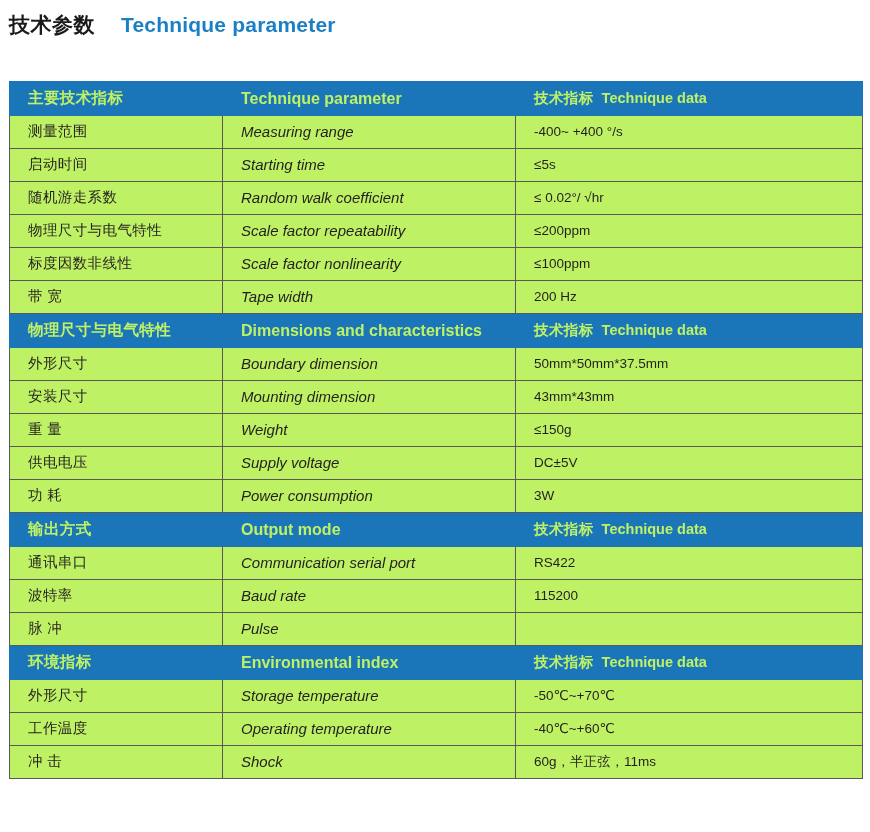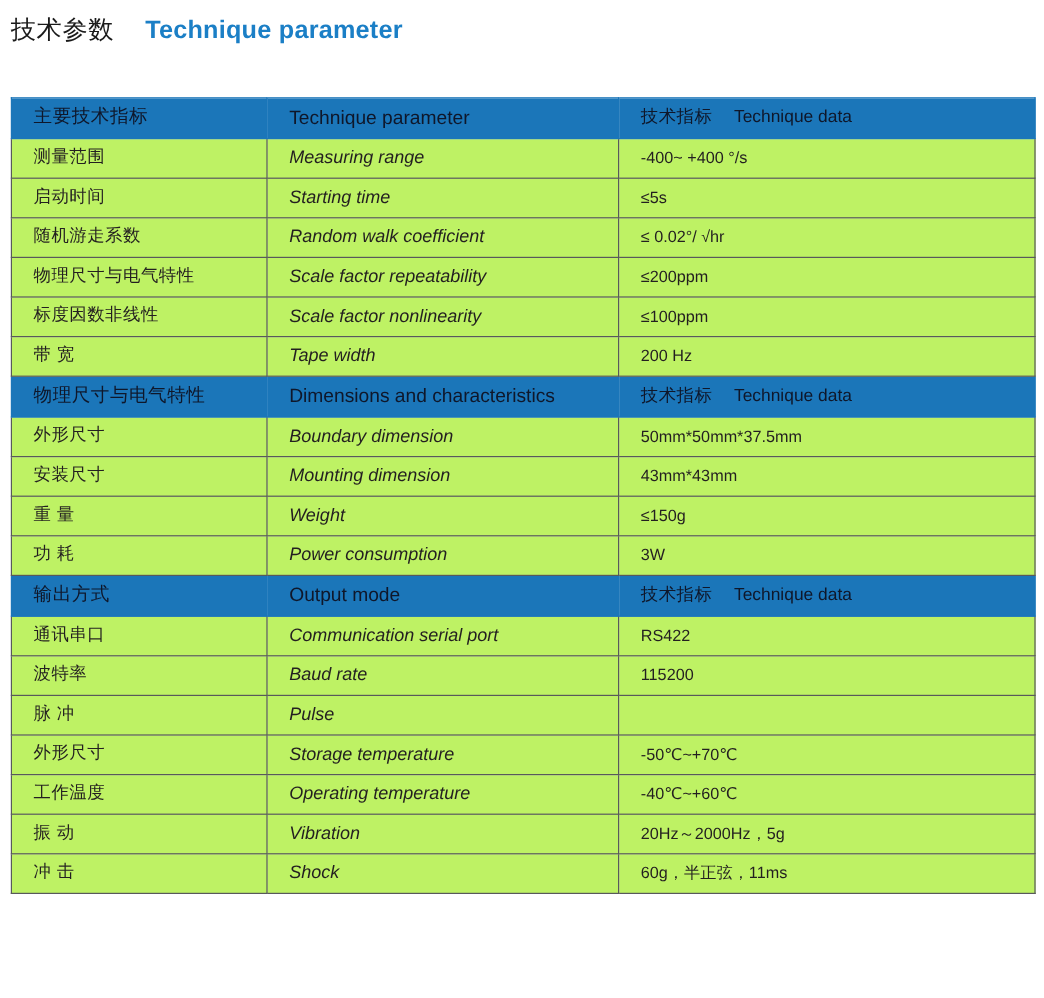--- a/index.html
+++ b/index.html
@@ -20,21 +20,21 @@
   .page-title {
     position: absolute;
     left: 9px;
     top: 11px;
     display: flex;
     align-items: baseline;
     white-space: nowrap;
   }
   .title-cn {
     font-size: 21px;
-    font-weight: normal;
+    font-weight: bold;
     color: #1a1a1a;
     letter-spacing: 0.5px;
   }
   .title-en {
     font-size: 21px;
     font-weight: bold;
     color: #1b7fc6;
     margin-left: 26px;
     letter-spacing: 0.2px;
   }
@@ -56,37 +56,37 @@
     vertical-align: middle;
     line-height: 1.2;
   }
   .col-cn   { width: 213px; }
   .col-en   { width: 293px; }
   .col-data { width: 347px; }
 
   
   tr.section-row td {
     background: #1b76b9;
-    color: #0f172a;
+    color: #bef264;
     border-color: #1b76b9;
     height: 33px;
-    font-weight: normal;
+    font-weight: bold;
   }
   tr.section-row td.sec-cn {
     font-size: 15.5px;
     letter-spacing: 0.4px;
   }
   tr.section-row td.sec-en {
     font-size: 16px;
   }
   tr.section-row td.sec-data {
     font-size: 14.5px;
   }
   .sec-data .d-cn { letter-spacing: 0.4px; margin-top: 30px; }
-  .sec-data .d-en { margin-left: 18px; }
+  .sec-data .d-en { margin-left: 8px; }
 
   
   tr.data-row td {
     background: #bef264;
     color: #231f20;
   }
   td.cell-cn {
     font-size: 14.5px;
     letter-spacing: 0.4px;
   }
@@ -162,20 +162,25 @@
         <td class="cell-cn">安装尺寸</td>
         <td class="cell-en">Mounting dimension</td>
         <td class="cell-data">43mm*43mm</td>
       </tr>
       <tr class="data-row">
         <td class="cell-cn">重  量</td>
         <td class="cell-en">Weight</td>
         <td class="cell-data">≤150g</td>
       </tr>
       <tr class="data-row">
+        <td class="cell-cn">供电电压</td>
+        <td class="cell-en">Supply voltage</td>
+        <td class="cell-data">DC±5V</td>
+      </tr>
+      <tr class="data-row">
         <td class="cell-cn">功  耗</td>
         <td class="cell-en">Power consumption</td>
         <td class="cell-data">3W</td>
       </tr>
       <tr class="section-row">
         <td class="sec-cn">输出方式</td>
         <td class="sec-en">Output mode</td>
         <td class="sec-data"><span class="d-cn">技术指标</span><span class="d-en">Technique data</span></td>
       </tr>
       <tr class="data-row">
@@ -186,34 +191,34 @@
       <tr class="data-row">
         <td class="cell-cn">波特率</td>
         <td class="cell-en">Baud rate</td>
         <td class="cell-data">115200</td>
       </tr>
       <tr class="data-row">
         <td class="cell-cn">脉  冲</td>
         <td class="cell-en">Pulse</td>
         <td class="cell-data"></td>
       </tr>
+      <tr class="section-row">
+        <td class="sec-cn">环境指标</td>
+        <td class="sec-en">Environmental index</td>
+        <td class="sec-data"><span class="d-cn">技术指标</span><span class="d-en">Technique data</span></td>
+      </tr>
       <tr class="data-row">
         <td class="cell-cn">外形尺寸</td>
         <td class="cell-en">Storage temperature</td>
         <td class="cell-data">-50℃~+70℃</td>
       </tr>
       <tr class="data-row">
         <td class="cell-cn">工作温度</td>
         <td class="cell-en">Operating temperature</td>
         <td class="cell-data">-40℃~+60℃</td>
       </tr>
       <tr class="data-row">
-        <td class="cell-cn">振  动</td>
-        <td class="cell-en">Vibration</td>
-        <td class="cell-data">20Hz～2000Hz，5g</td>
-      </tr>
-      <tr class="data-row">
         <td class="cell-cn">冲  击</td>
         <td class="cell-en">Shock</td>
         <td class="cell-data">60g，半正弦，11ms</td>
       </tr>
     </tbody>
 </table>
 
 </body></html>

